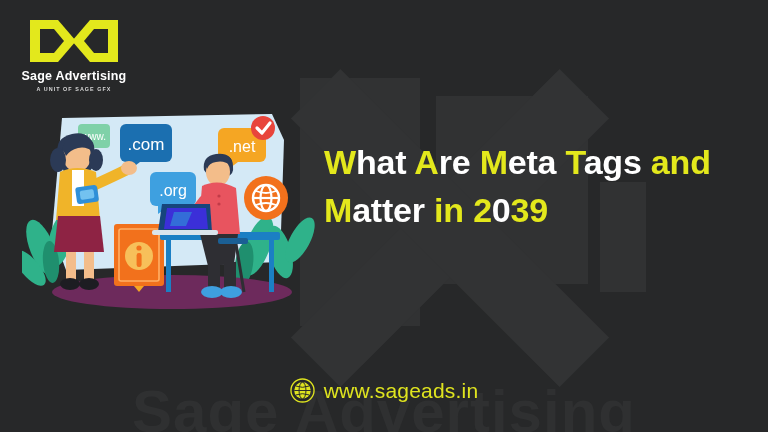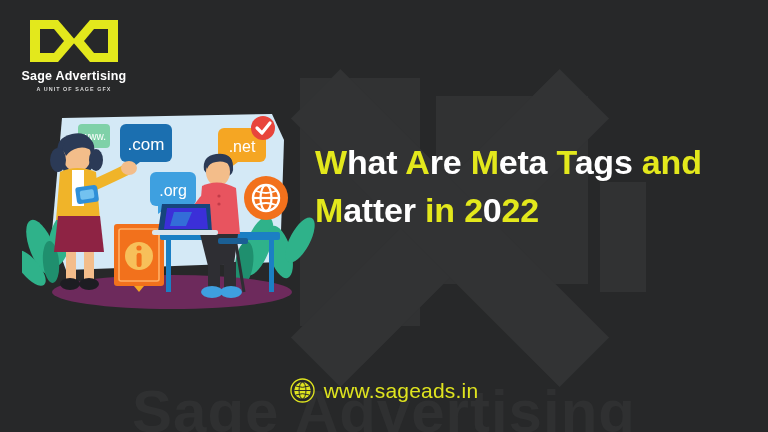--- a/index.html
+++ b/index.html
@@ -38,21 +38,21 @@
     color:#d8d8d8; font-size:5.4px; font-weight:bold; text-align:center;
     letter-spacing:1.05px; margin-top:3px;
   }
 
   
   .illus{ position:absolute; left:22px; top:112px; width:300px; height:208px; }
   .illus svg{ display:block; width:300px; height:208px; }
 
   
   .headline{
-    position:absolute; left:315px; top:138px; width:430px;
+    position:absolute; left:324px; top:138px; width:430px;
     font-size:34px; line-height:1.42; font-weight:bold;
     letter-spacing:-0.2px; color:#ffffff;
   }
   .headline .ln{ display:block; white-space:nowrap; }
   .hl-y{ color:#e3e81c; }
   .hl-w{ color:#ffffff; }
 
   
   .footer{
     position:absolute; left:0; right:0; top:378px;
@@ -231,21 +231,21 @@
         <path d="M140 92 L188 92 L190 120 L136 120 Z" fill="#16457c"></path>
         <path d="M145 96 L184 96 L186 117 L142 117 Z" fill="#3b2fd8"></path>
         <path d="M152 100 L170 100 L164 114 L148 114 Z" fill="#2f8fd8" opacity=".65"></path>
         <rect x="130" y="118" width="66" height="5" rx="2" fill="#d9e4ec"></rect>
       </g>
     </svg>
   </div>
 
   <div class="headline">
     <span class="ln"><span class="hl-y">W</span><span class="hl-w">hat </span><span class="hl-y">A</span><span class="hl-w">re </span><span class="hl-y">M</span><span class="hl-w">eta </span><span class="hl-y">T</span><span class="hl-w">ags </span><span class="hl-y">and</span></span>
-    <span class="ln"><span class="hl-y">M</span><span class="hl-w">atter </span><span class="hl-y">in </span><span class="hl-y">2</span><span class="hl-w">0</span><span class="hl-y">22</span></span>
+    <span class="ln"><span class="hl-y">M</span><span class="hl-w">atter </span><span class="hl-y">in </span><span class="hl-y">2</span><span class="hl-w">0</span><span class="hl-y">39</span></span>
   </div>
 
   <div class="footer">
     <svg class="globe-ico" viewBox="0 0 26 26">
       <circle cx="13" cy="13" r="12" fill="none" stroke="#dfe41f" stroke-width="1.4"></circle>
       <circle cx="13" cy="13" r="8.6" fill="#dfe41f"></circle>
       <g stroke="#272829" stroke-width="1" fill="none">
         <ellipse cx="13" cy="13" rx="3.6" ry="8.6"></ellipse>
         <line x1="4.4" y1="13" x2="21.6" y2="13"></line>
         <path d="M6.2 8.4 Q13 11 19.8 8.4"></path>

